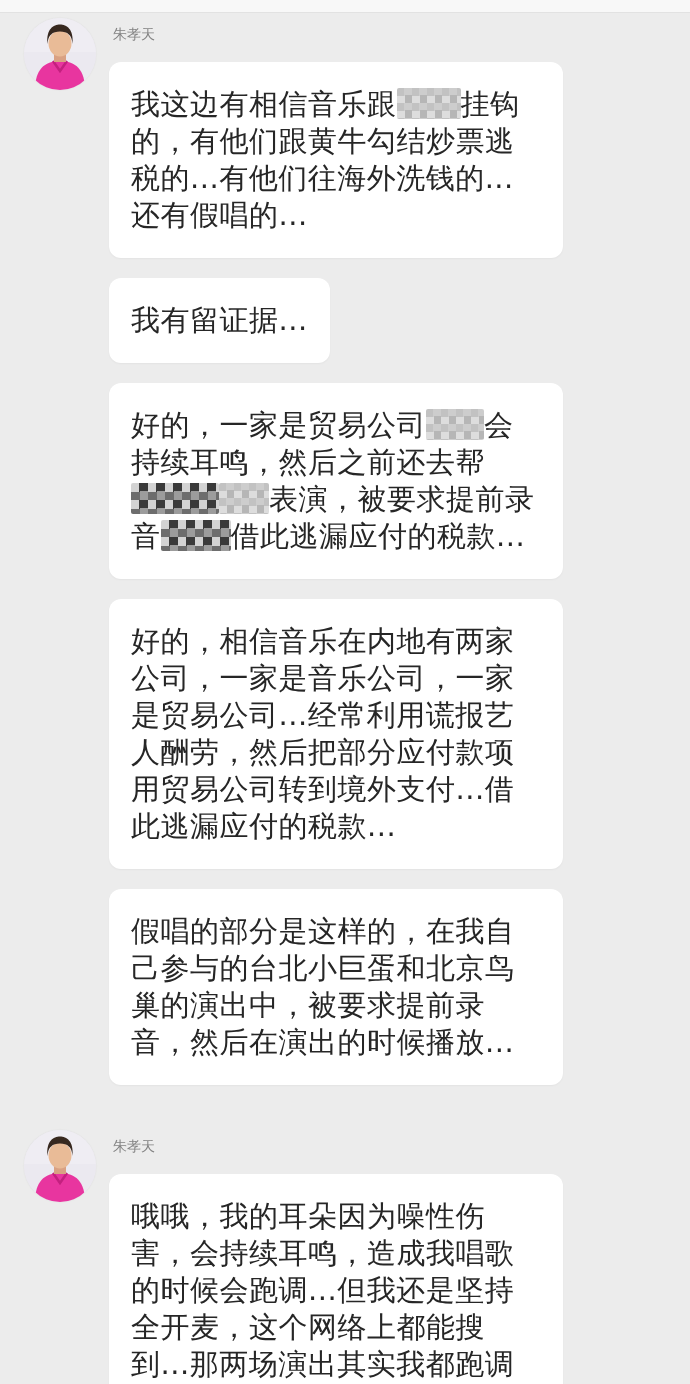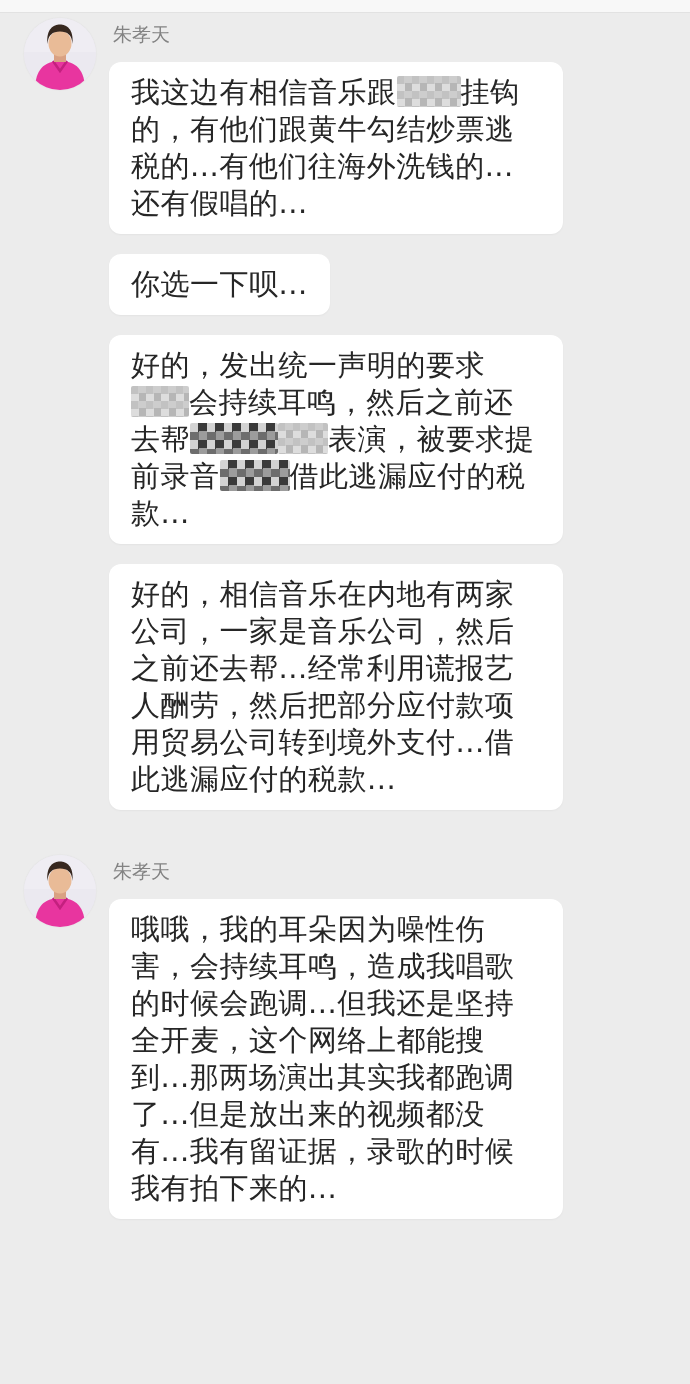--- a/index.html
+++ b/index.html
@@ -35,29 +35,29 @@
     margin-right: 13px;
     background: #ebe9f0;
     box-shadow: 0 0 2px rgba(0,0,0,0.08);
   }
   .avatar svg { display: block; }
   .group-col {
     flex: 1;
     min-width: 0;
   }
   .sender-name {
-    font-size: 19px;
+    font-size: 14px;
     line-height: 28px;
     color: #838383;
     margin: 2px 0 14px 4px;
   }
   .bubble {
     background: #ffffff;
     border-radius: 12px;
-    padding: 12px 22px;
+    padding: 24px 22px;
     box-sizing: border-box;
     max-width: 454px;
     width: fit-content;
     font-size: 29px;
     line-height: 37px;
     color: #262626;
     letter-spacing: 0.5px;
     word-break: break-all;
     margin: 0 0 20px 0;
     box-shadow: 0 1px 2px rgba(0,0,0,0.04);
@@ -94,26 +94,27 @@
         <path d="M30 32 h12 v12 h-12 z" fill="#d9a183"></path>
         <ellipse cx="36" cy="25.5" rx="11.5" ry="13" fill="#e9bb97"></ellipse>
         <path d="M23.5 26 C22 11 29.5 6.5 36 6.5 C42.5 6.5 50 11 48.5 26 C48 17 43.5 13.5 36 13.5 C28.5 13.5 24 17 23.5 26 Z" fill="#37281f"></path>
       </svg>
     </div>
     <div class="group-col">
       <div class="sender-name">朱孝天</div>
       <div class="bubble-list">
   <div class="bubble"><span>我这边有相信音乐跟</span><span class="mosaic light" style="width: 64px;"></span><span>挂钩的，有他们跟黄牛勾结炒票逃税的...有他们往海外洗钱的...还有假唱的...</span></div>
 
-  <div class="bubble"><span>你选一下呗...</span></div>
+  <div class="bubble"><span>我有留证据...</span></div>
 
-  <div class="bubble"><span>好的，发出统一声明的要求</span><span class="mosaic light" style="width: 58px;"></span><span>会持续耳鸣，然后之前还去帮</span><span class="mosaic dark" style="width: 88px;"></span><span class="mosaic light" style="width: 50px;"></span><span>表演，被要求提前录音</span><span class="mosaic dark" style="width: 70px;"></span><span>借此逃漏应付的税款...</span></div>
+  <div class="bubble"><span>好的，一家是贸易公司</span><span class="mosaic light" style="width: 58px;"></span><span>会持续耳鸣，然后之前还去帮</span><span class="mosaic dark" style="width: 88px;"></span><span class="mosaic light" style="width: 50px;"></span><span>表演，被要求提前录音</span><span class="mosaic dark" style="width: 70px;"></span><span>借此逃漏应付的税款...</span></div>
 
-  <div class="bubble"><span>好的，相信音乐在内地有两家公司，一家是音乐公司，然后之前还去帮...经常利用谎报艺人酬劳，然后把部分应付款项用贸易公司转到境外支付...借此逃漏应付的税款...</span></div>
+  <div class="bubble"><span>好的，相信音乐在内地有两家公司，一家是音乐公司，一家是贸易公司...经常利用谎报艺人酬劳，然后把部分应付款项用贸易公司转到境外支付...借此逃漏应付的税款...</span></div>
 
+  <div class="bubble"><span>假唱的部分是这样的，在我自己参与的台北小巨蛋和北京鸟巢的演出中，被要求提前录音，然后在演出的时候播放...</span></div>
 </div>
     </div>
   </div>
 
   <div class="msg-group">
     <div class="avatar">
       <svg viewBox="0 0 72 72" width="72" height="72" xmlns="http://www.w3.org/2000/svg">
         <rect width="72" height="72" fill="#ebe9f0"></rect>
         <rect y="0" width="72" height="34" fill="#efedf3"></rect>
         <path d="M11 72 C11 52 20 43 36 43 C52 43 61 52 61 72 Z" fill="#e8359f"></path>

